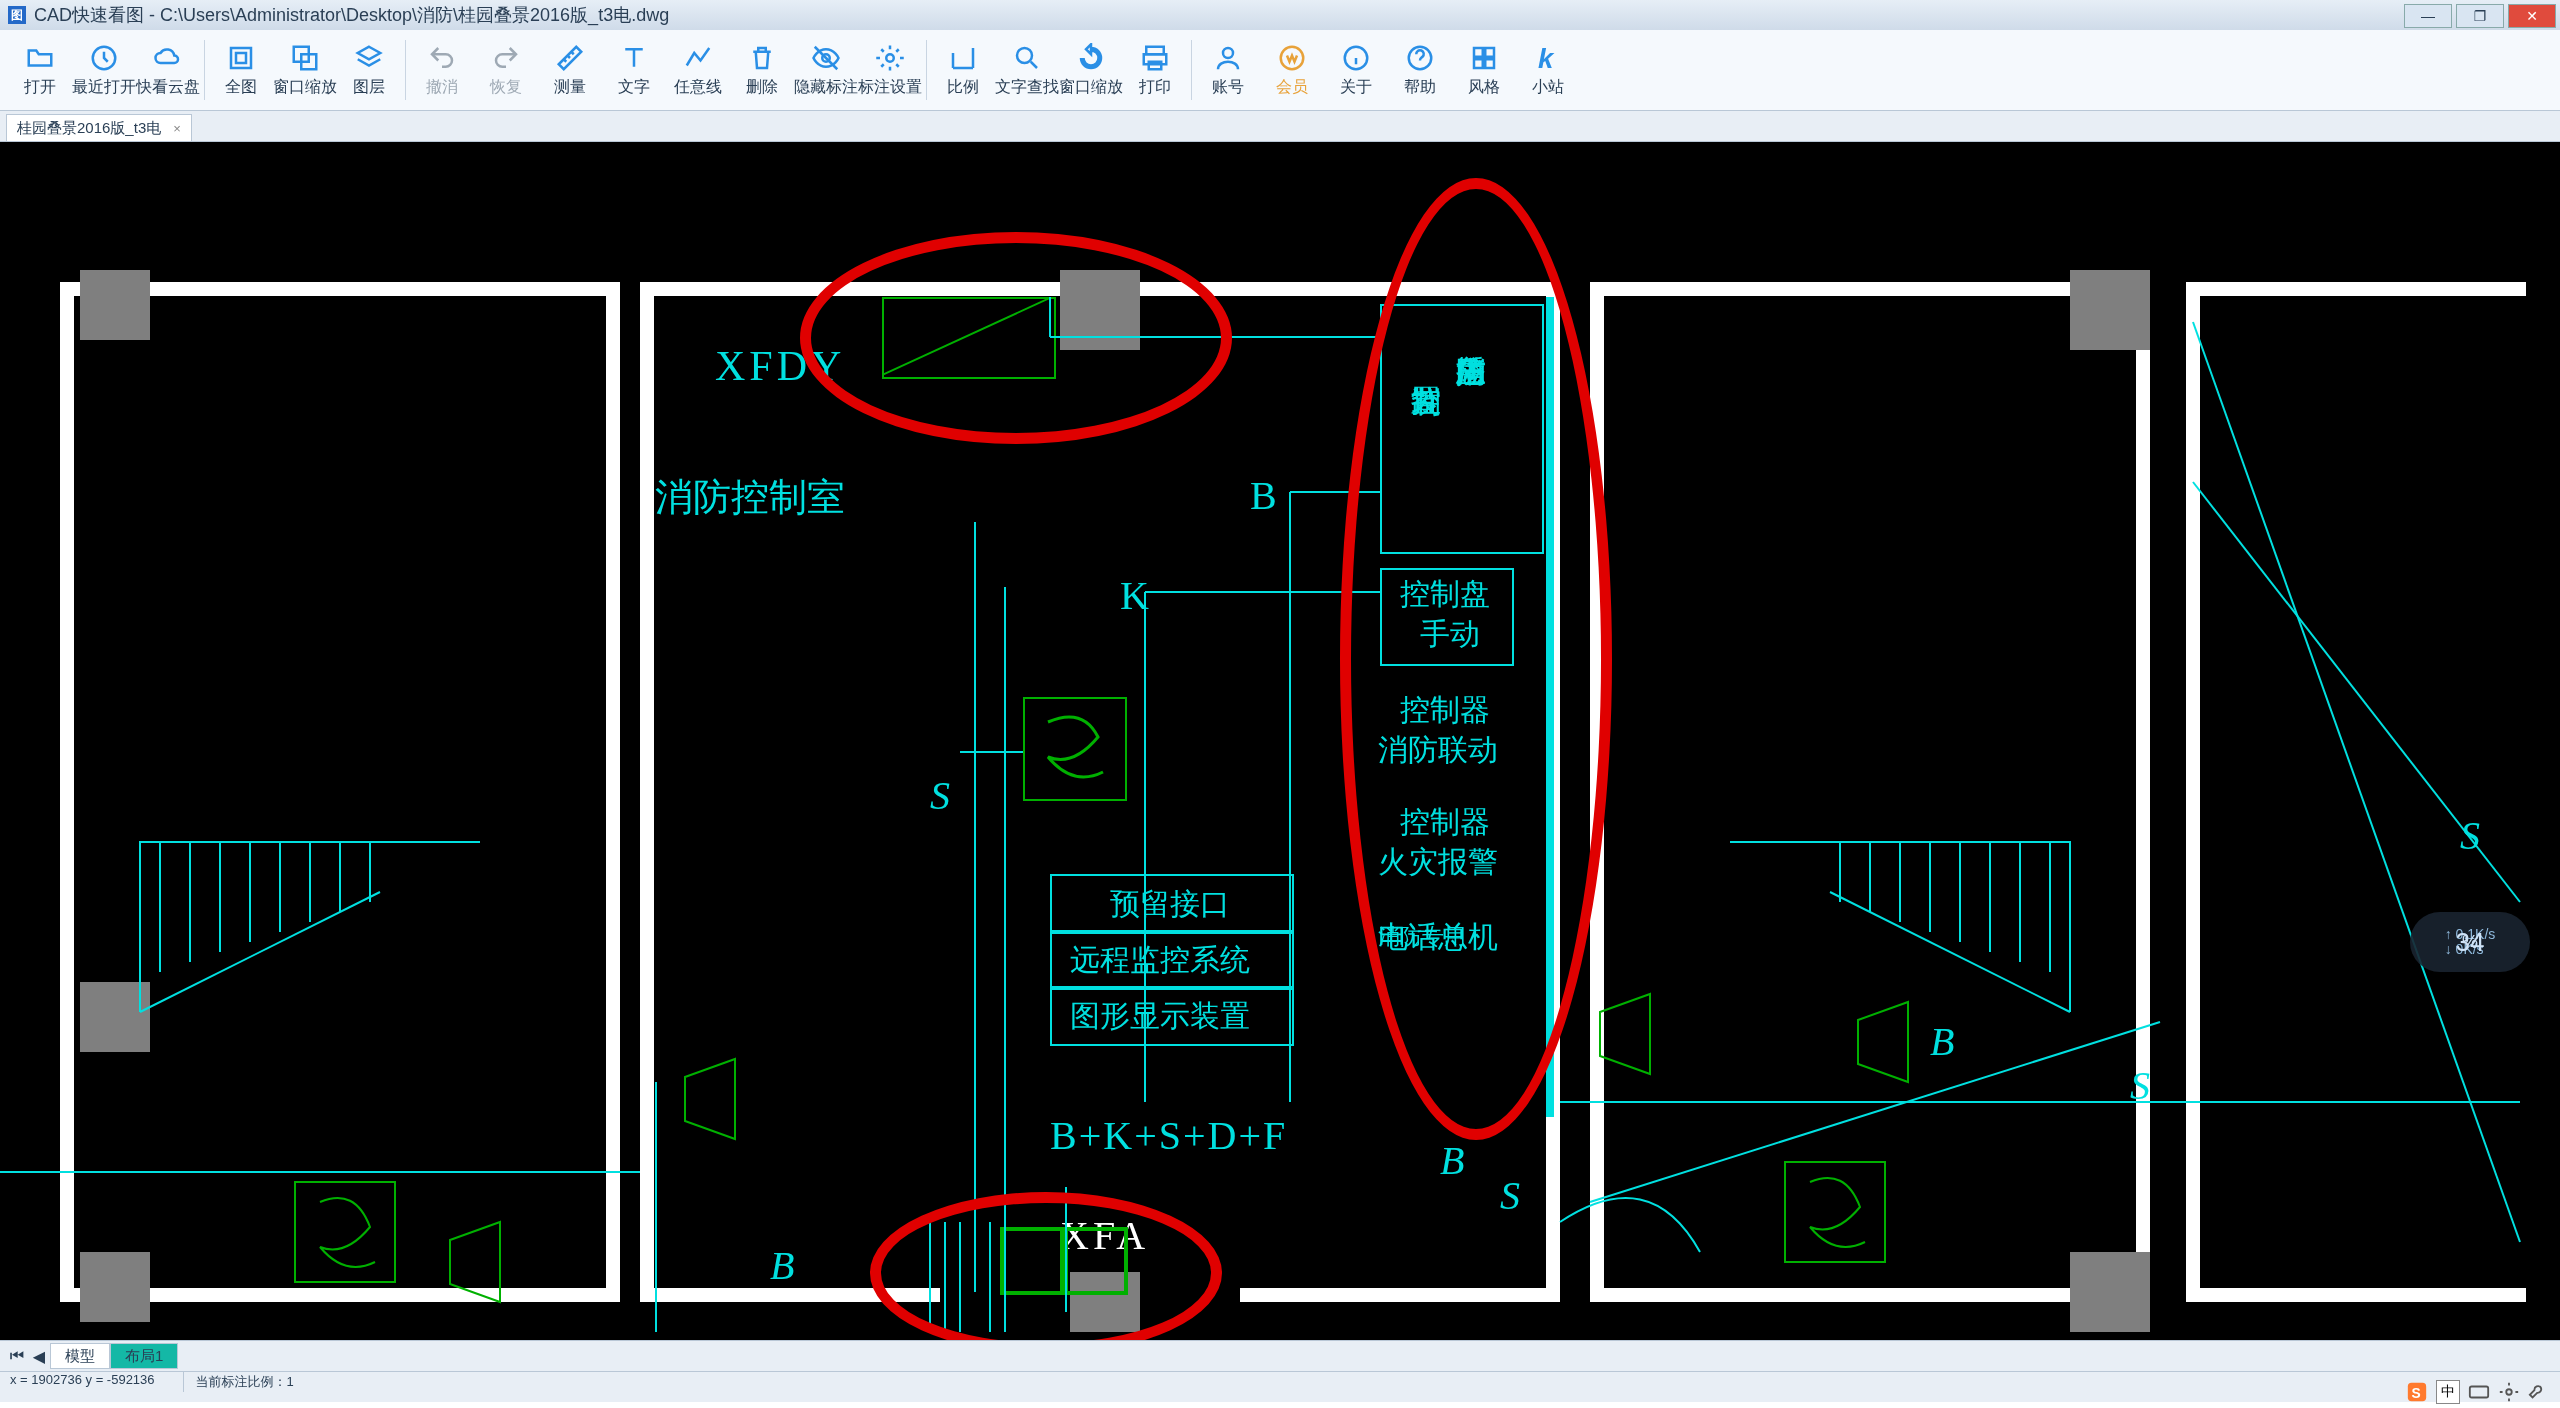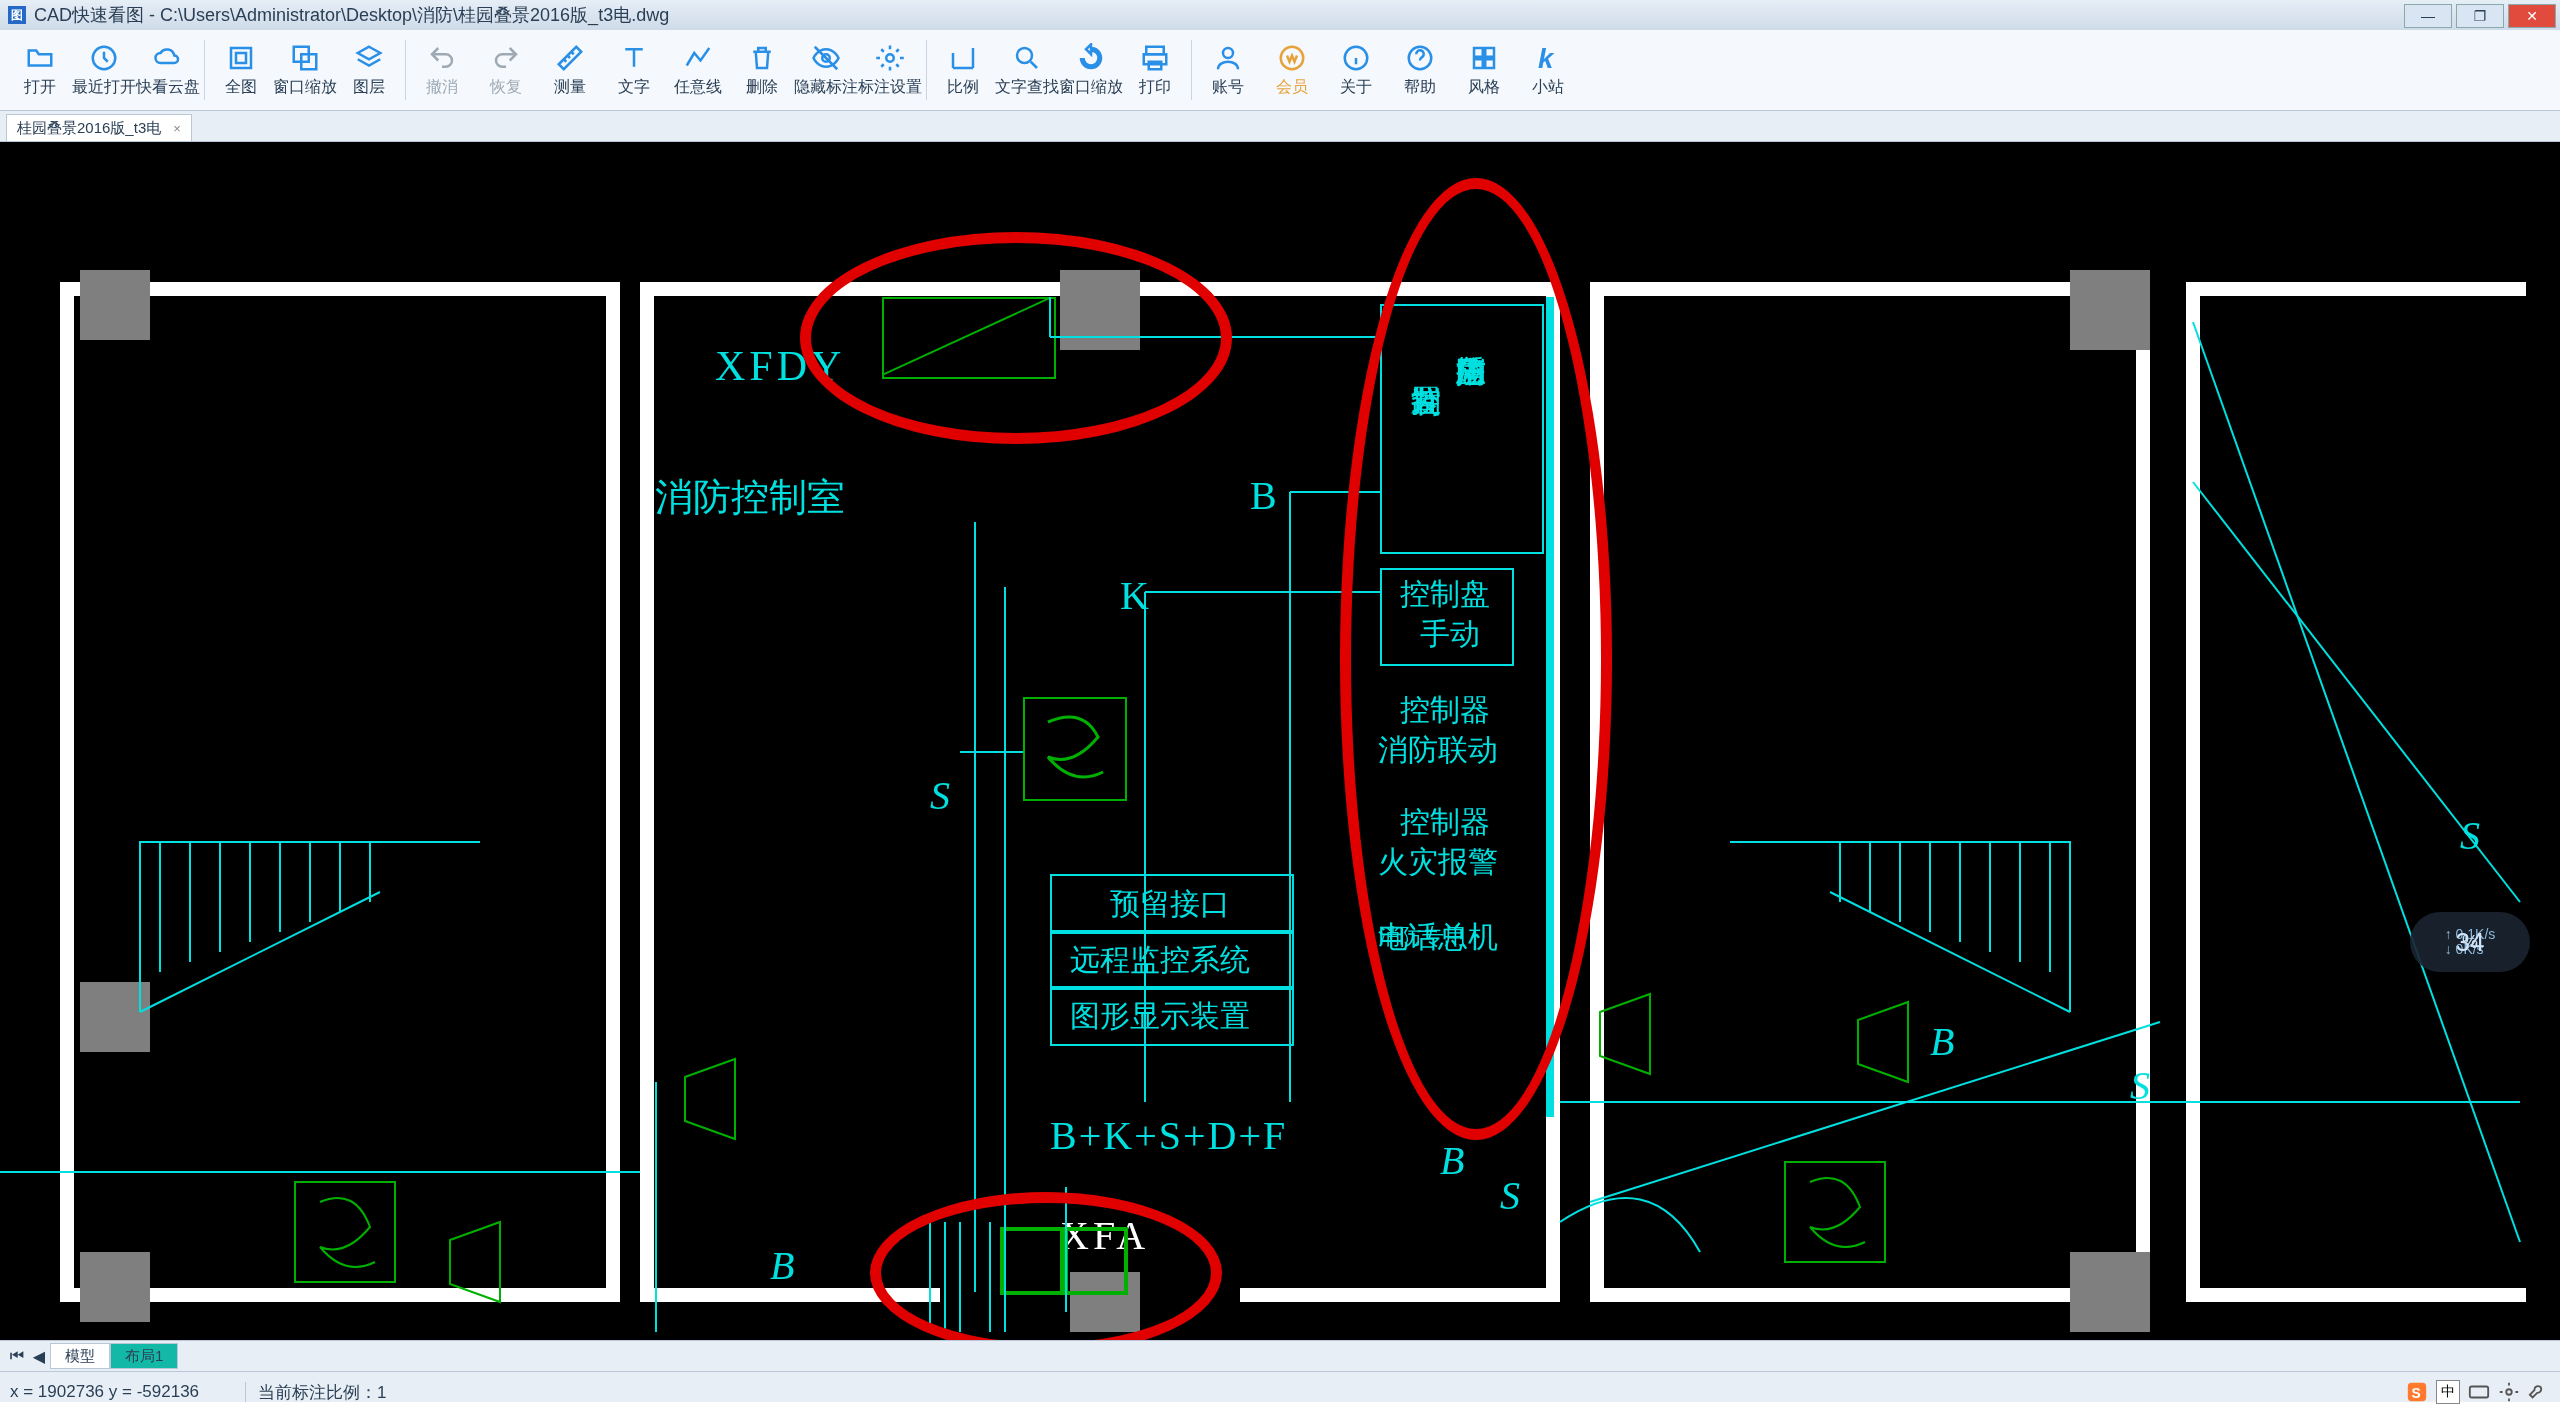--- a/index.html
+++ b/index.html
@@ -34,21 +34,21 @@
   .txt-green{color:#ffffff;font-family:"SimSun";white-space:nowrap;}
   .red-ellipse{border:11px solid #e00000;border-radius:50%;background:none;}
   
   .vert{writing-mode:vertical-rl;text-orientation:upright;}
   
   .bottom-tabs{height:30px;background:#e8eef5;border-top:1px solid #b9c7d6;display:flex;align-items:center;padding-left:6px;gap:0;}
   .btab{height:24px;padding:0 14px;display:flex;align-items:center;font-size:15px;color:#2a3f55;border:1px solid #b9c7d6;background:#14b8a6;cursor:pointer;}
   .btab.active{background:#ffffff;}
   .btab-nav{width:22px;display:flex;align-items:center;justify-content:center;color:#2a3f55;cursor:pointer;}
   
-  .statusbar{height:30px;background:#e8eef5;border-top:1px solid #b9c7d6;display:flex;align-items:flex-end;font-size:17px;color:#2a3f55;padding:0 10px;gap:46px;}
+  .statusbar{height:30px;background:#e8eef5;border-top:1px solid #b9c7d6;display:flex;align-items:flex-start;font-size:13px;color:#2a3f55;padding:0 10px;gap:28px;}
   .status-seg{border-left:1px solid #b9c7d6;padding-left:12px;height:20px;display:flex;align-items:center;}
   
   .taskbar{position:absolute;bottom:0;right:0;height:32px;display:flex;align-items:center;gap:8px;padding-right:10px;}
   .tray{display:flex;align-items:center;gap:8px;}
   .tray-item{width:22px;height:22px;display:flex;align-items:center;justify-content:center;}
   
   .hud{right:30px;top:770px;width:120px;height:60px;background:rgba(26,36,48,0.9);border-radius:30px;display:flex;align-items:center;justify-content:center;color:#cfe3f7;gap:8px;font-size:18px;}
   .hud .big{font-size:26px;}
 </style>
 </head>

